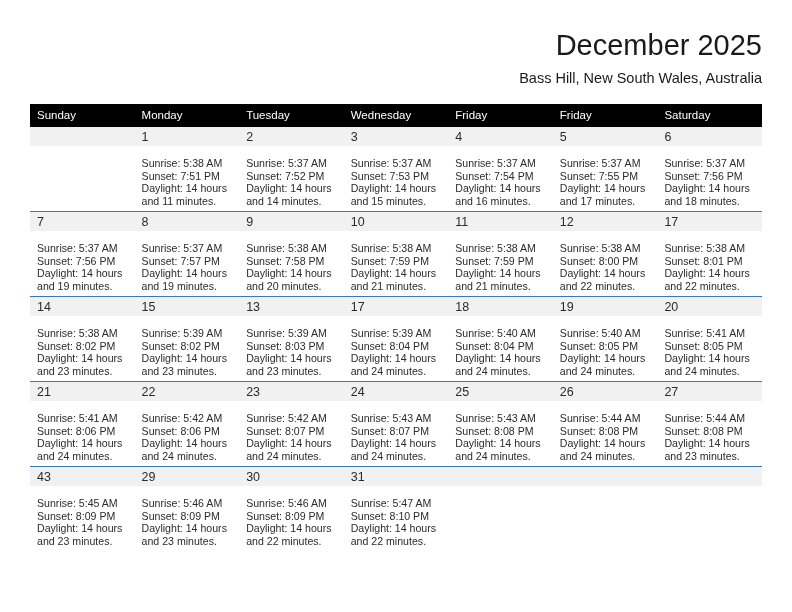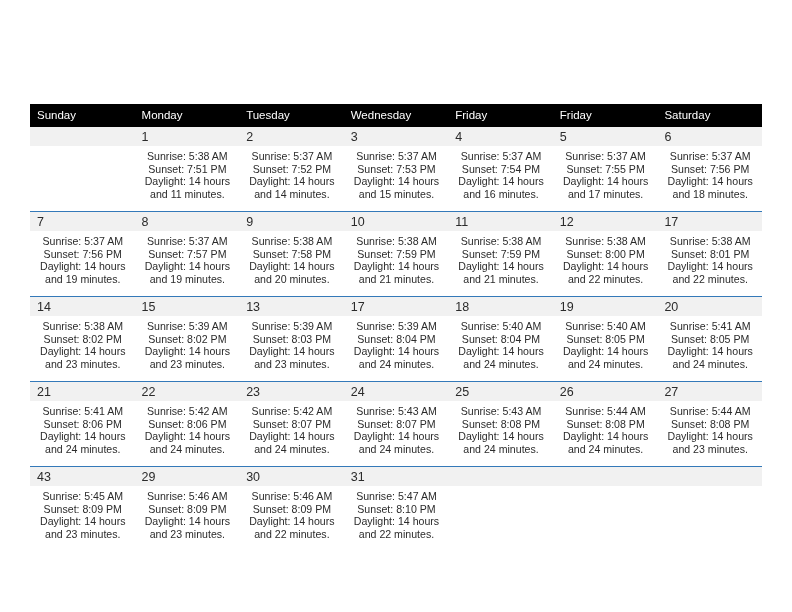--- a/index.html
+++ b/index.html
@@ -126,38 +126,41 @@
     box-sizing: border-box;
     padding: 2px 0 0 7px;
     font-size: 12.5px;
     color: #2b2b2b;
     line-height: 16px;
   }
   .daycell.empty .daynum-band {
     background: #f1f1f1;
   }
   .daybody {
-    padding: 4px 6px 0 7px;
+    padding: 11px 6px 0 7px;
     font-size: 10.6px;
     line-height: 12.7px;
     color: #2b2b2b;
-    text-align: center;
   }
   .daybody div {
     white-space: nowrap;
   }
 </style>
 </head>
 <body>
 
 <div class="page">
 
   <div class="header">
 
 
+    <div class="title-block">
+      <h1 class="cal-title">December 2025</h1>
+      <div class="cal-subtitle">Bass Hill, New South Wales, Australia</div>
+    </div>
 
   </div>
 
   <table class="calendar">
     <thead>
       <tr>
         <th>Sunday</th>
         <th>Monday</th>
         <th>Tuesday</th>
         <th>Wednesday</th>

